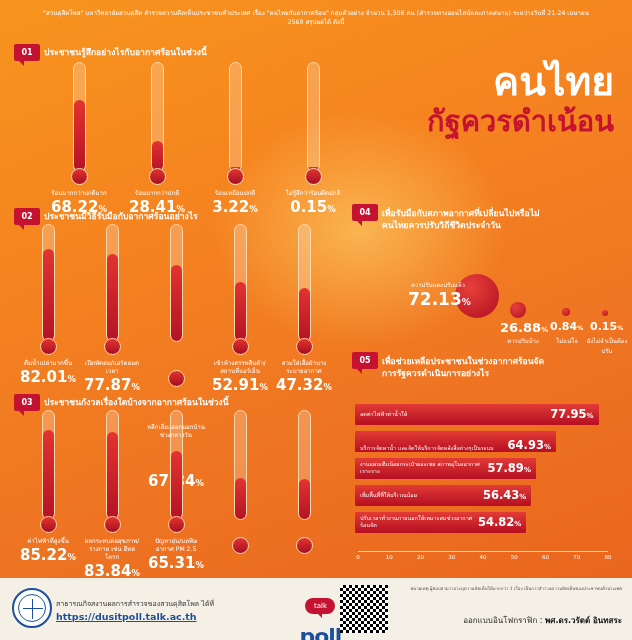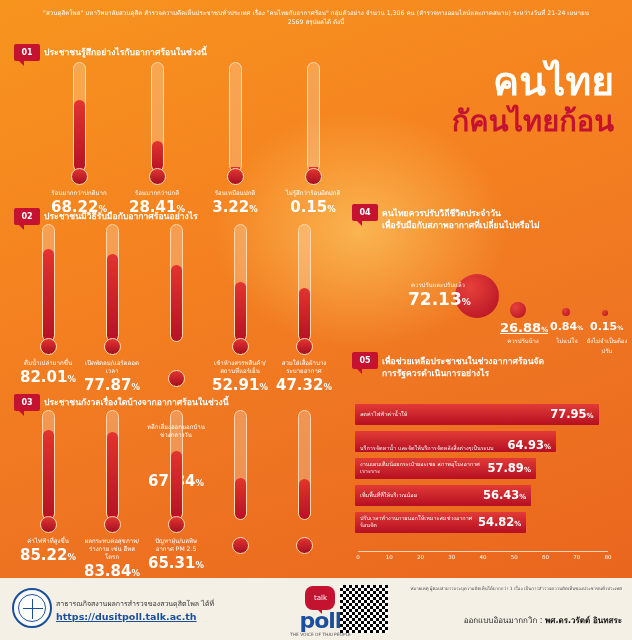--- a/index.html
+++ b/index.html
@@ -93,42 +93,42 @@
   .seal {
     position: absolute; left: 12px; top: 10px; width: 40px; height: 40px; border-radius: 50%;
     border: 2px solid #1b4f9c; background: #fff;
     display:flex;align-items:center;justify-content:center;
   }
   .seal-inner { width: 28px; height: 28px; border-radius: 50%; border: 1px solid #1b4f9c; position: relative;}
   .seal-inner:before{content:"";position:absolute;left:50%;top:4px;width:1px;height:20px;background:#1b4f9c;}
   .seal-inner:after{content:"";position:absolute;top:50%;left:4px;height:1px;width:20px;background:#1b4f9c;}
   .poll-logo { position: absolute; left: 290px; top: 8px; text-align: center; }
   .poll-bubble {
-    width: 30px;height:24px;background:#c41230;border-radius:8px;color:#fff;font-size:7px;
-    display:flex;align-items:center;justify-content:center;margin:0 auto;position:relative;
+    width: 30px;height:16px;background:#c41230;border-radius:8px;color:#fff;font-size:7px;
+    display:flex;align-items:center;justify-content:center;margin:12px auto;position:relative;
   }
   .poll-bubble:after{content:"";position:absolute;bottom:-4px;left:12px;border-left:5px solid transparent;border-right:0 solid transparent;border-top:5px solid #c41230;}
   .poll-word { font-size: 22px; font-weight: bold; color: #1b4f9c; letter-spacing: -1px; line-height: 1;}
   .poll-sub { font-size: 4.4px; color: #555; }
   .qr { position: absolute; left: 340px; top: 7px; width: 48px; height: 48px; background:
     repeating-conic-gradient(#000 0% 25%, #fff 0% 50%) 0 0/6px 6px; }
   .credit { position: absolute; right: 10px; top: 36px; font-size: 8px; color: #222; }
   .credit b { color: #111; }
   .small-note { position: absolute; right: 10px; top: 8px; width: 220px; font-size: 4.4px; color: #444; text-align: right; line-height:1.4;}
 </style>
 </head>
 <body>
 
 <div class="sunburst"></div>
 
 <div class="top-note">"สวนดุสิตโพล" มหาวิทยาลัยสวนดุสิต สำรวจความคิดเห็นประชาชนทั่วประเทศ เรื่อง "คนไทยกับอากาศร้อน" กลุ่มตัวอย่าง จำนวน 1,306 คน (สำรวจทางออนไลน์และภาคสนาม) ระหว่างวันที่ 21-24 เมษายน 2569 สรุปผลได้ ดังนี้</div>
 
 <div class="headline">
   <div class="l1">คนไทย</div>
-  <div class="l2">กัคนไทยก้อน</div>
+  <div class="l2">กัฐควรดำเน้อน</div>
 </div>
 
 <div class="sec-badge" style="left:14px; top:44px;">01</div>
 <div class="sec-title" style="left:44px; top:47px;">ประชาชนรู้สึกอย่างไรกับอากาศร้อนในช่วงนี้</div>
 
 <div class="thermo-row" id="row1" style="left:40px; top:62px;">
     <div class="thermo" style="width: 78px;">
       <div class="tube" style="height: 110px;">
         <div class="mercury" style="height: 70.9488px;"></div>
       </div>
@@ -247,32 +247,32 @@
         <div class="mercury" style="height: 39.9776px;"></div>
       </div>
       <div class="bulb"></div>
       <div class="t-label" style="width: 60px;">ความผิดปกติของสภาพภูมิอากาศ</div>
       <div class="t-val">38.44<span class="pc">%</span></div>
     </div>
   </div>
 
 <div class="sec-badge" style="left:352px; top:204px;">04</div>
 <div class="sec-title" style="left:382px; top:208px; width:240px;">
+  <div>เพื่อรับมือกับสภาพอากาศที่เปลี่ยนไปหรือไม่</div>
   <div>คนไทยควรปรับวิถีชีวิตประจำวัน</div>
-  <div>เพื่อรับมือกับสภาพอากาศที่เปลี่ยนไปหรือไม่</div>
 </div>
 
 <div class="circ-wrap" style="left:350px; top:258px; width:275px; height:100px;">
 
   <div class="circle-big" style="left:105px; top:16px; width:44px; height:44px;"></div>
   <div class="c-cap" style="left:58px; top:22px; width:60px;">ควรปรับและปรับแล้ว</div>
   <div class="c-val" style="left:58px; top:31px; font-size:17px;"><span>72.13</span><span style="font-size:9px">%</span></div>
 
   <div class="circle-big" style="left:160px; top:44px; width:16px; height:16px;"></div>
-  <div class="c-val" style="left:150px; top:62px; font-size:13px;text-decoration:underline;"><span>26.88</span><span style="font-size:7px">%</span></div>
+  <div class="c-val" style="left:150px; top:62px; font-size:13px;"><span>26.88</span><span style="font-size:7px">%</span></div>
   <div class="c-cap" style="left:150px; top:78px; width:46px;">ควรปรับบ้าง</div>
 
   <div class="circle-big" style="left:212px; top:50px; width:8px; height:8px;"></div>
   <div class="c-val" style="left:200px; top:62px; font-size:11px;"><span>0.84</span><span style="font-size:6px">%</span></div>
   <div class="c-cap" style="left:200px; top:78px; width:34px;">ไม่แน่ใจ</div>
 
   <div class="circle-big" style="left:252px; top:52px; width:6px; height:6px;"></div>
   <div class="c-val" style="left:240px; top:62px; font-size:11px;"><span>0.15</span><span style="font-size:6px">%</span></div>
   <div class="c-cap" style="left:236px; top:78px; width:42px;">ยังไม่จำเป็นต้องปรับ</div>
 </div>
@@ -333,16 +333,16 @@
   <div class="foot-text">สาธารณกิจสงานผลการสำรวจของสวนดุสิตโพล ได้ที่</div>
   <a class="foot-url" href="#">https://dusitpoll.talk.ac.th</a>
   <div class="poll-logo">
     <div class="poll-bubble">talk</div>
     <div class="poll-word">poll</div>
     <div class="poll-sub">THE VOICE OF THAI PEOPLE</div>
   </div>
   <div class="qr"></div>
   <div class="small-note">หมายเหตุ ผู้ตอบสามารถระบุความคิดเห็นได้มากกว่า 1 เรื่อง เป็นการสำรวจความคิดเห็นของประชาชนทั่วประเทศ</div>
   <div class="credit">
-    <span>ออกแบบอิอนมากกวิก :</span>
+    <span>ออกแบบอินโฟกราฟิก :</span>
     <b>พศ.ดร.วรัตต์ อินทสระ</b>
   </div>
 </div>
 
 </body></html>

